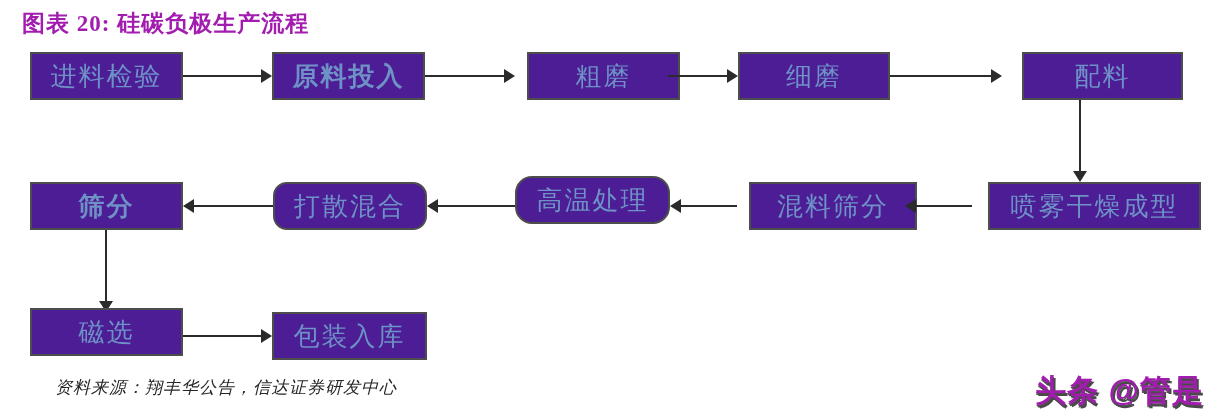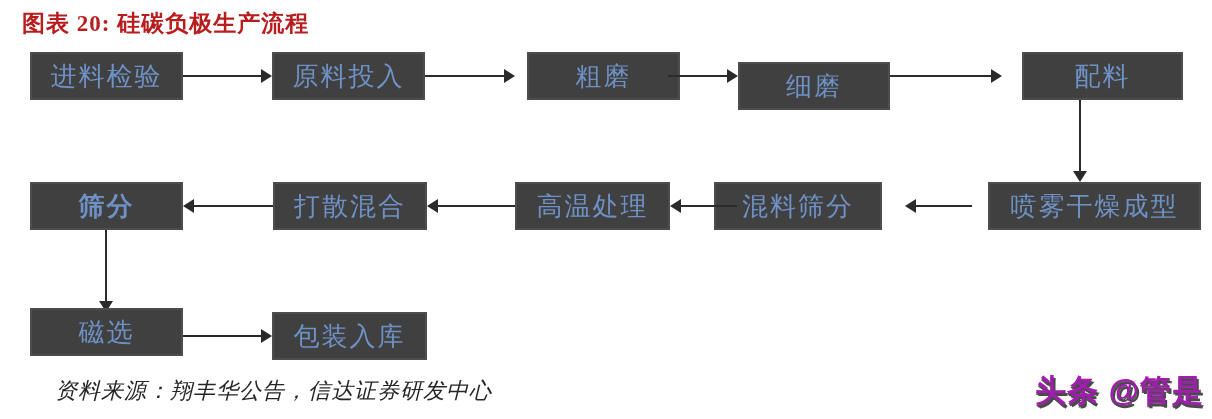--- a/index.html
+++ b/index.html
@@ -10,29 +10,29 @@
     background: #ffffff;
     font-family: "Liberation Serif", "DejaVu Serif", serif;
     overflow: hidden;
   }
   .chart-title {
     position: absolute;
     left: 22px;
     top: 8px;
     font-size: 23px;
     font-weight: bold;
-    color: #b91c1c;
+    color: #a21caf;
     letter-spacing: 1px;
     white-space: nowrap;
   }
   .node {
     position: absolute;
     height: 44px;
     border: 2px solid #4d4d4d;
-    background: #404040;
+    background: #4c1d95;
     color: #6e91c6;
     display: flex;
     align-items: center;
     justify-content: center;
     font-size: 26px;
     letter-spacing: 2px;
     white-space: nowrap;
     box-sizing: content-box;
   }
   
@@ -63,21 +63,21 @@
   .v-arrow .head {
     position: absolute; bottom: 0; left: 0; width: 0; height: 0;
     border-left: 7px solid transparent;
     border-right: 7px solid transparent;
     border-top: 11px solid #2b2b2b;
   }
   .source-note {
     position: absolute;
     left: 55px;
     top: 376px;
-    font-size: 22px;
+    font-size: 17px;
     font-style: italic;
     color: #262626;
     letter-spacing: 1px;
     white-space: nowrap;
   }
   .watermark {
     position: absolute;
     right: 8px;
     top: 370px;
     font-family: "Liberation Sans", "DejaVu Sans", sans-serif;
@@ -92,27 +92,27 @@
 </head>
 <body>
 
 <div class="page">
 
   <div class="chart-title">图表 20: 硅碳负极生产流程</div>
 
   <div class="node" style="left:30px;  top:52px; width:149px;">
       <span>进料检验</span>
     </div>
-  <div class="node" style="left:272px; top:52px; width:149px;">
+  <div class="node" style="left:272px; top:52px; width:149px;font-weight:bold;">
       <span>原料投入</span>
     </div>
   <div class="node" style="left:515px; top:52px; width:149px;margin-left:12px;">
       <span>粗磨</span>
     </div>
-  <div class="node" style="left:738px; top:62px; width:148px;">
+  <div class="node" style="left:738px; top:52px; width:148px;">
       <span>细磨</span>
     </div>
   <div class="node" style="left:1002px;top:52px; width:157px;margin-left:20px;">
       <span>配料</span>
     </div>
 
   <div class="h-arrow right" style="left:183px; top:69px; width:89px;">
       <div class="shaft"></div>
       <div class="head"></div>
     </div>
@@ -130,27 +130,27 @@
     </div>
 
   <div class="v-arrow" style="left:1073px; top:100px; height:82px;">
       <div class="shaft"></div>
       <div class="head"></div>
     </div>
 
   <div class="node" style="left:30px;  top:182px; width:149px;font-weight:bold;">
       <span>筛分</span>
     </div>
-  <div class="node" style="left:273px; top:182px; width:150px;">
+  <div class="node" style="left:273px; top:182px; width:150px;border-radius:14px;">
       <span>打散混合</span>
     </div>
-  <div class="node" style="left:515px; top:182px; width:151px;">
+  <div class="node" style="left:515px; top:176px; width:151px;border-radius:17px;">
       <span>高温处理</span>
     </div>
-  <div class="node" style="left:714px; top:182px; width:164px;">
+  <div class="node" style="left:749px; top:182px; width:164px;">
       <span>混料筛分</span>
     </div>
   <div class="node" style="left:972px; top:182px; width:209px;margin-left:16px;">
       <span>喷雾干燥成型</span>
     </div>
 
   <div class="h-arrow left" style="left:905px; top:199px; width:67px;">
       <div class="shaft"></div>
       <div class="head"></div>
     </div>

